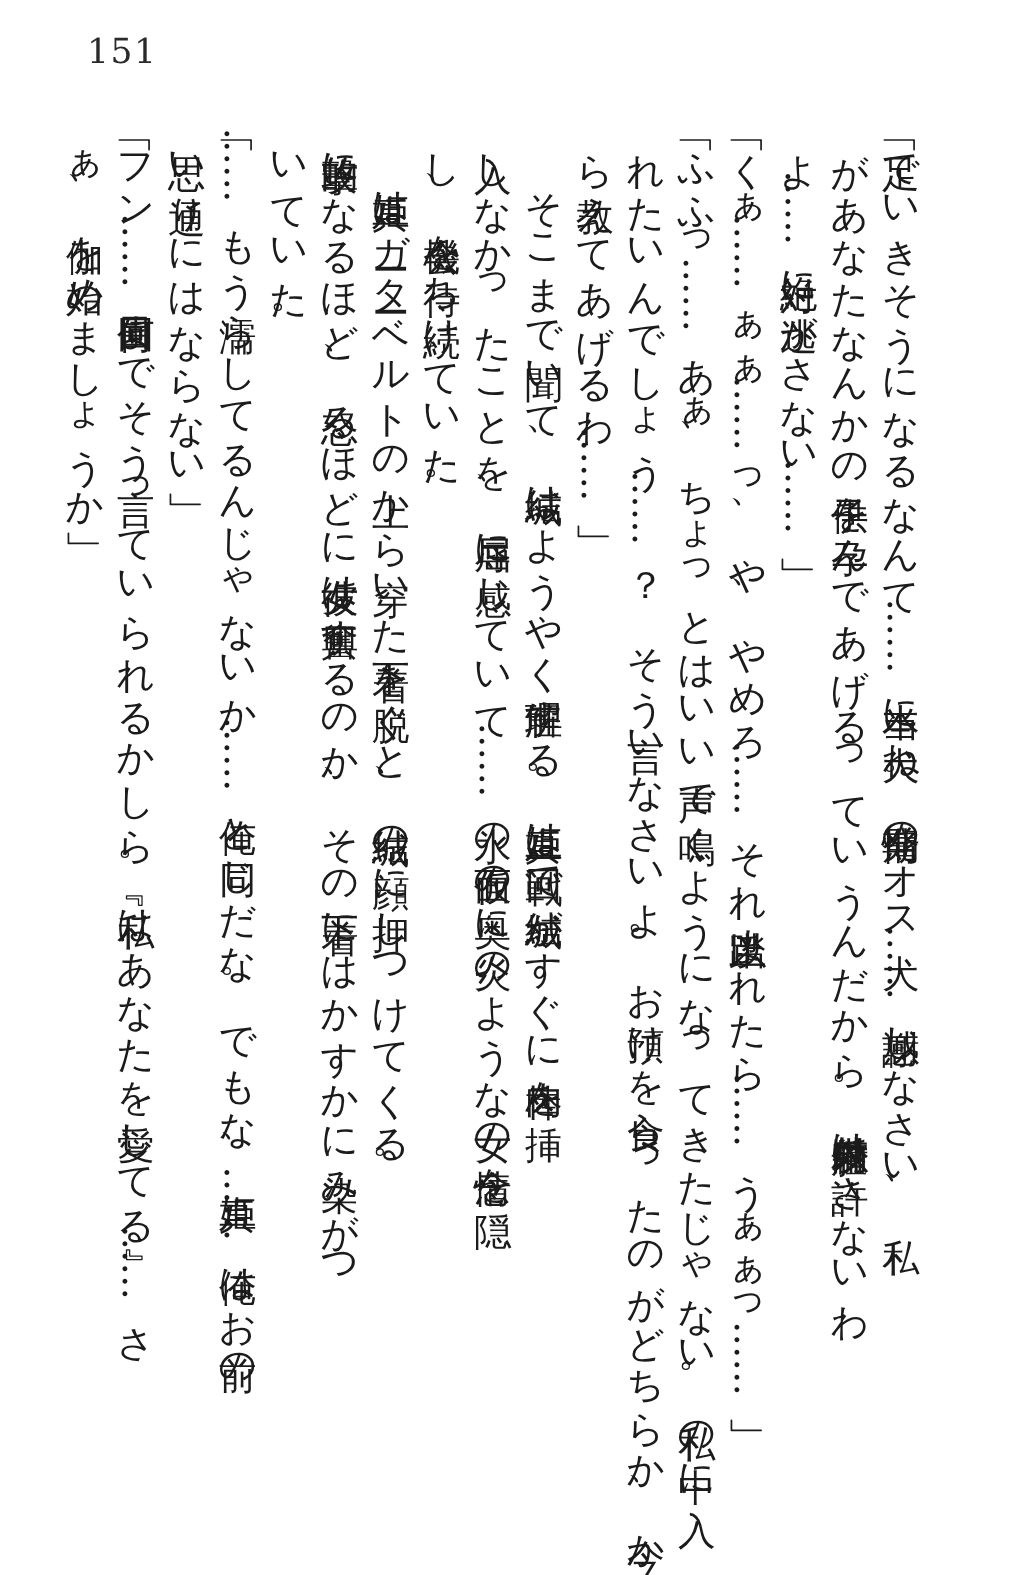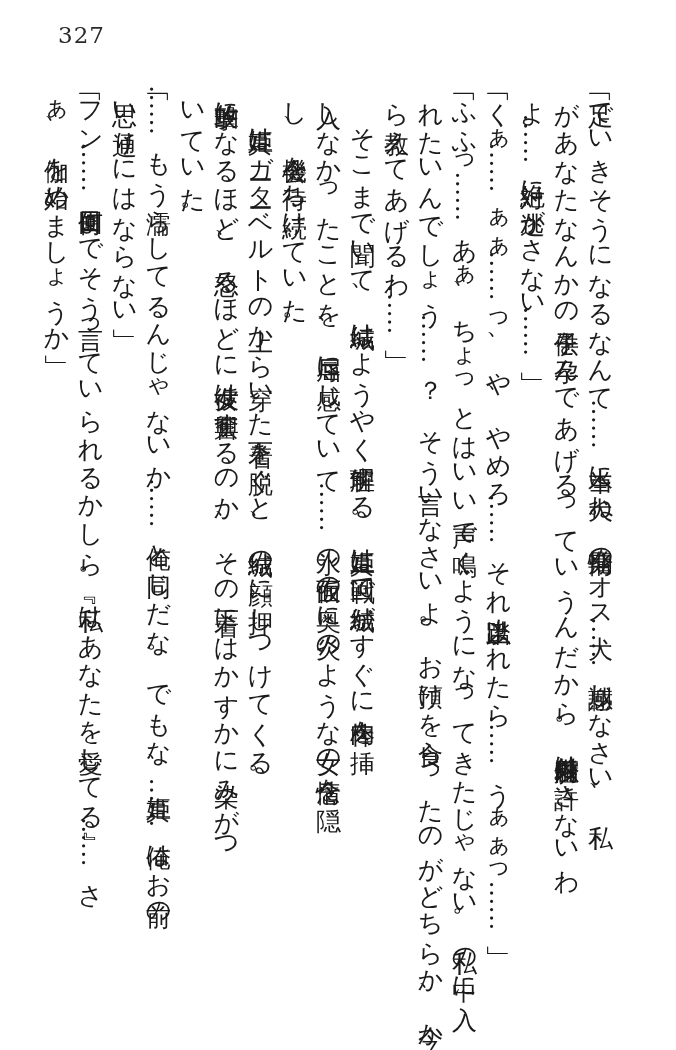--- a/index.html
+++ b/index.html
@@ -43,21 +43,21 @@
     line-height: 34px;      
     white-space: nowrap;    
     letter-spacing: 0;
   }
 </style>
 </head>
 <body>
 
 <div class="page">
 
-  <div class="page-number">327</div>
+  <div class="page-number">151</div>
 
   <div class="text-block">
     <p>「足でいきそうになるなんて……本当に犬ね。発情期のオス犬……感謝しなさい、私</p>
     <p>があなたなんかの子供を孕んであげるっていうんだから。膣内射精以外は許さないわ</p>
     <p>よ……絶対に逃がさない……」</p>
     <p>「くぁ……ぁぁ……っ、や、やめろ……それ以上踏まれたら……うぁぁっ……」</p>
     <p>「ふふっ……あぁ、ちょっとはいい声で鳴くようになってきたじゃない。私の中に入</p>
     <p>れたいんでしょう……？　そう言いなさいよ。お預けを食らったのがどちらか、今か</p>
     <p>ら教えてあげるわ……」</p>
     <p>　そこまで聞いて、結城はようやく理解する。真姫は一回戦で結城がすぐに肉棒を挿</p>

